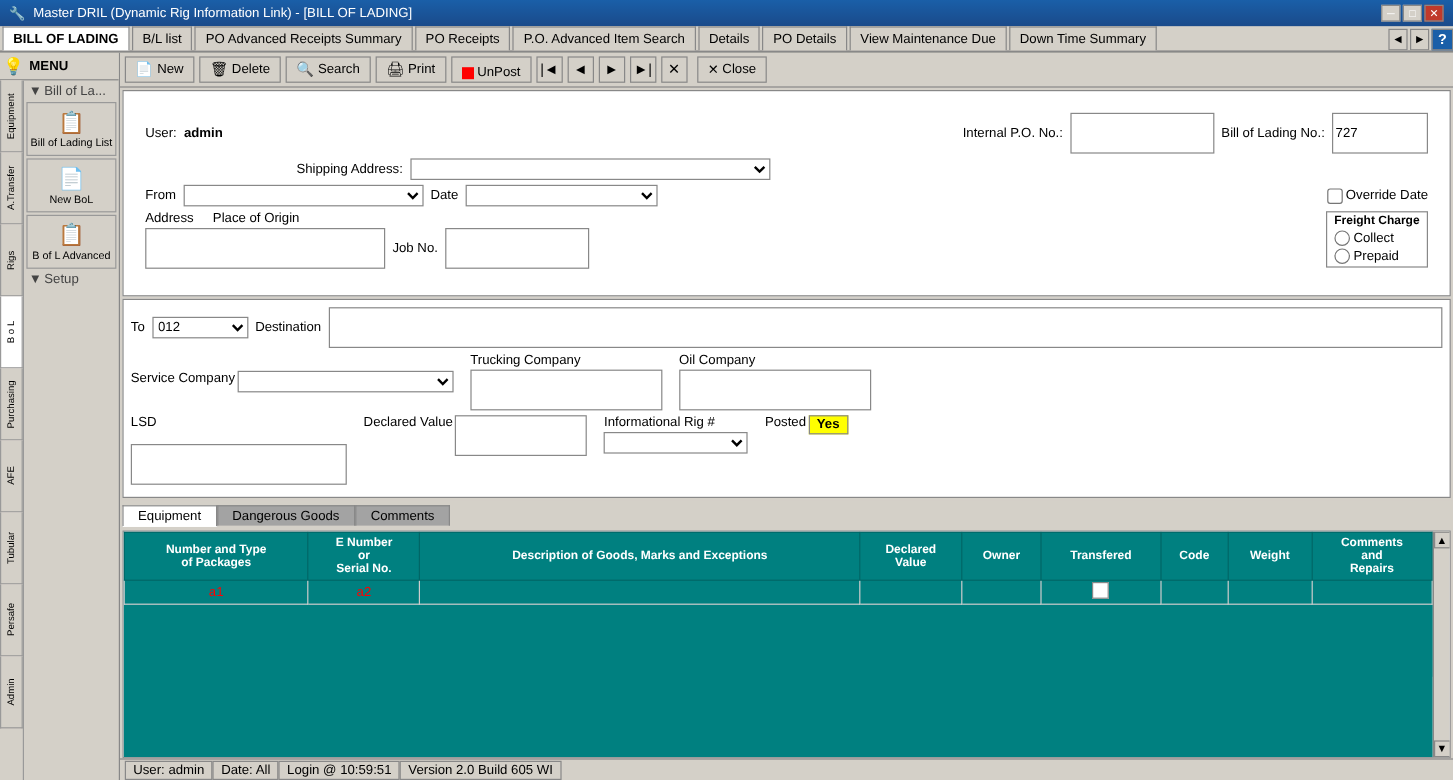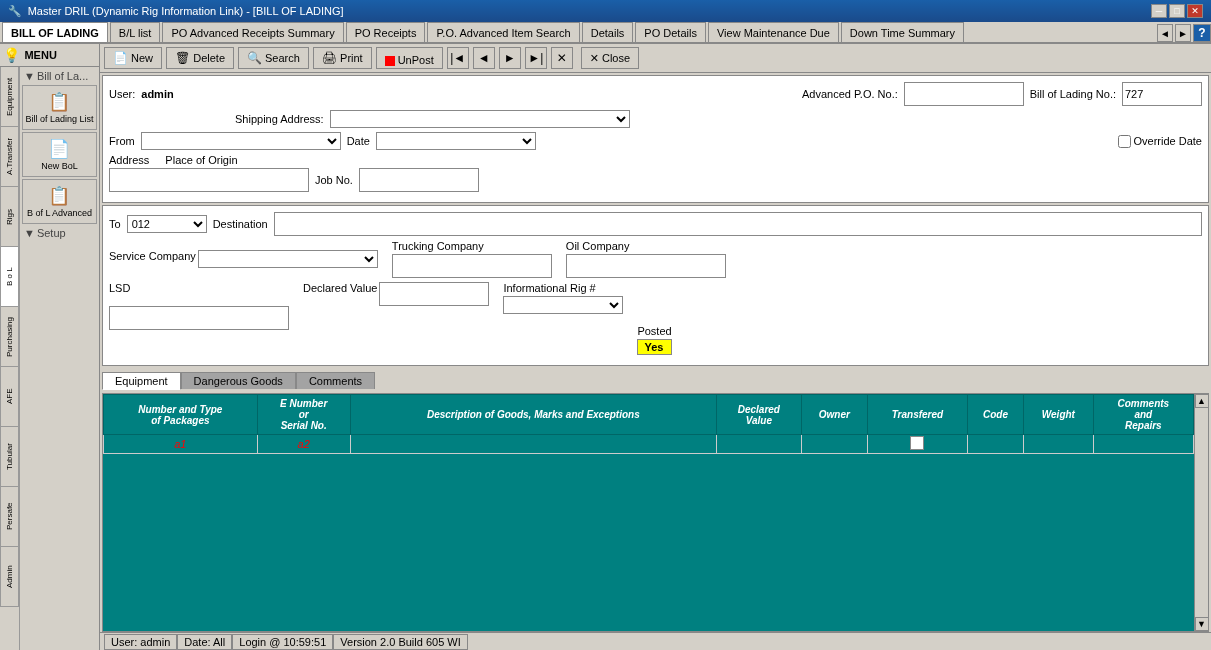--- a/index.html
+++ b/index.html
@@ -209,37 +209,37 @@
       display: flex; align-items: flex-end; gap: 3px;
       cursor: pointer;
     }
     .red-square { width: 10px; height: 10px; background: red; display: inline-block; }
 
     
     .form-area {
       background: white;
       margin: 2px;
       border: 1px solid #888;
-      padding: 6px;
+      padding: 18px;
       flex-shrink: 0;
     }
 
     .form-row {
       display: flex;
       align-items: center;
       margin-bottom: 4px;
       gap: 6px;
     }
 
     .form-label { font-size: 11px; white-space: nowrap; }
     .form-label.bold { font-weight: bold; }
 
     input[type="text"] {
       border: 1px solid #888;
-      height: 24px;
+      height: 34px;
       padding: 0 2px;
       font-size: 11px;
       background: white;
     }
     select {
       border: 1px solid #888;
       height: 18px;
       font-size: 11px;
       background: white;
     }
@@ -308,21 +308,20 @@
     .data-table td {
       border: 1px solid #ccc;
       padding: 1px 4px;
       text-align: center;
     }
     .data-table tr.data-row td { color: red; }
     .table-scroll {
       flex: 1;
       overflow-y: auto;
       background: #008080;
-      font-style: italic;
     }
     .scrollbar-right {
       width: 14px;
       background: #d4d0c8;
       border-left: 1px solid #888;
       display: flex;
       flex-direction: column;
       align-items: center;
     }
     .scroll-arrow {
@@ -490,21 +489,21 @@
         <span>Close</span>
       </button>
     </div>
 
     <div class="form-area">
 
       <div class="form-row">
         <span class="form-label">User:</span>
         <span class="form-label bold">admin</span>
         <span style="flex:1"></span>
-        <span class="form-label">Advanced P.O. No.:</span>
+        <span class="form-label">Internal P.O. No.:</span>
         <input type="text" style="width: 120px;" value="">
         <span class="form-label">Bill of Lading No.:</span>
         <input type="text" style="width: 80px;" value="727">
       </div>
 
       <div class="form-row">
         <span style="flex:1;max-width:120px;"></span>
         <span class="form-label">Shipping Address:</span>
         <select style="width:300px;">
           <option value=""></option>
@@ -533,20 +532,31 @@
             <span class="form-label">Address</span>
             <span class="form-label">Place of Origin</span>
           </div>
           <div style="display:flex;align-items:center;gap:6px;">
             <input type="text" style="width: 200px;">
             <span class="form-label">Job No.</span>
             <input type="text" style="width: 120px;">
           </div>
         </div>
         <span style="flex:1"></span>
+        <div class="freight-group">
+          <span class="freight-group-title">Freight Charge</span>
+          <label class="radio-row">
+            <input type="radio" name="freight" style="">
+            <span>Collect</span>
+          </label>
+          <label class="radio-row">
+            <input type="radio" name="freight" style="">
+            <span>Prepaid</span>
+          </label>
+        </div>
       </div>
     </div>
 
     <div class="form-section">
       <div class="to-row">
         <span class="form-label">To</span>
         <select style="width:80px;">
           <option value="012">012</option>
         </select>
         <span class="form-label">Destination</span>
@@ -578,21 +588,21 @@
         <div style="display:flex;flex-direction:row;gap:2px;margin-left:8px;">
           <span class="form-label">Declared Value</span>
           <input type="text" style="width: 110px;" value="">
         </div>
         <div style="display:flex;flex-direction:column;gap:2px;margin-left:8px;">
           <span class="form-label">Informational Rig #</span>
           <select style="width:120px;">
             <option value=""></option>
           </select>
         </div>
-        <div style="display:flex;flex-direction:column;gap:2px;margin-left:8px;margin-top:43px;">
+        <div style="display:flex;flex-direction:row;gap:2px;margin-left:8px;">
           <span class="form-label">Posted</span>
           <span class="posted-yes">Yes</span>
         </div>
       </div>
     </div>
 
     <div style="background:#d4d0c8;padding:4px 2px 0 2px;">
       <div class="inner-tabs">
         <div class="inner-tab active">Equipment</div>
         <div class="inner-tab">Dangerous Goods</div>

